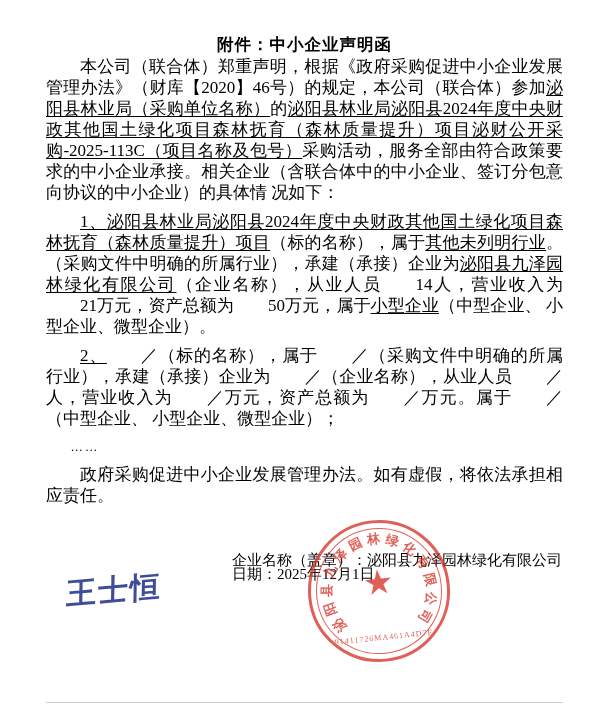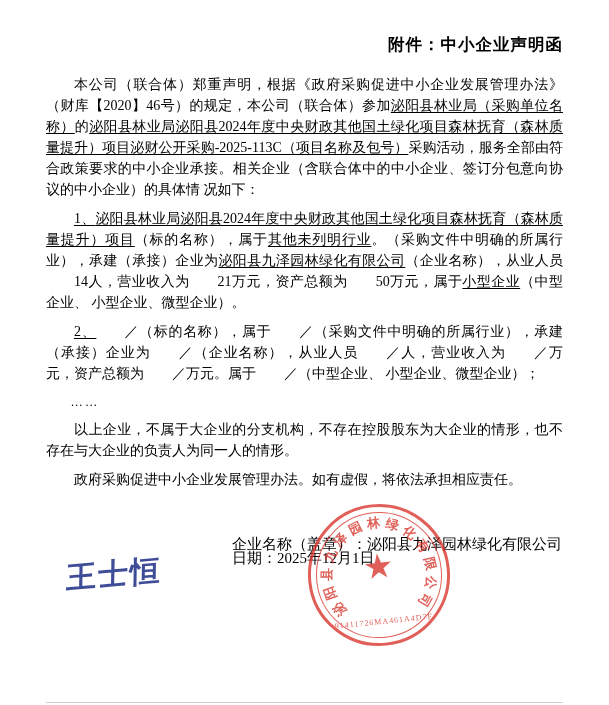--- a/index.html
+++ b/index.html
@@ -16,29 +16,28 @@
     overflow: hidden;
   }
   .page {
     position: relative;
     width: 609px;
     height: 705px;
     box-sizing: border-box;
     padding: 0 46px;
   }
   .doc-title {
-    text-align: right;
+    text-align: center;
     font-size: 16.5px;
     font-weight: bold;
     letter-spacing: 1px;
     margin-top: 34px;
-    margin-bottom: 18px;
   }
   p.para {
-    font-size: 14px;
+    font-size: 17px;
     line-height: 21px;
     text-align: justify;
     text-justify: inter-ideograph;
     margin: 0 0 8px 0;
     text-indent: 2em;
   }
   .u {
     text-decoration: underline;
     text-underline-offset: 2px;
   }
@@ -160,21 +159,20 @@
   <div class="doc-title">附件：中小企业声明函</div>
 
   <p class="para"><span>本公司（联合体）郑重声明，根据《政府采购促进中小企业发展管理办法》（财库【2020】46号）的规定，本公司（联合体）参加</span><span class="u">泌阳县林业局（采购单位名称）</span><span>的</span><span class="u">泌阳县林业局泌阳县2024年度中央财政其他国土绿化项目森林抚育（森林质量提升）项目泌财公开采购-2025-113C（项目名称及包号）</span><span>采购活动，服务全部由符合政策要求的中小企业承接。相关企业（含联合体中的中小企业、签订分包意向协议的中小企业）的具体情 况如下：</span></p>
 
   <p class="para item"><span class="u">1、</span><span class="u">泌阳县林业局泌阳县2024年度中央财政其他国土绿化项目森林抚育（森林质量提升）项目</span><span>（标的名称）</span><span>，属于</span><span class="u">其他未列明行业</span><span>。（采购文件中明确的所属行业）</span><span>，承建（承接）企业为</span><span class="u">泌阳县九泽园林绿化有限公司</span><span>（企业名称）</span><span>，从业人员</span><span class="blank">14</span><span>人，营业收入为</span><span class="blank">21</span><span>万元，资产总额为</span><span class="blank">50</span><span>万元，属于</span><span class="u">小型企业</span><span>（中型企业、 小型企业、微型企业）</span><span>。</span></p>
 
   <p class="para item"><span class="u">2、</span><span class="blank">／</span><span>（标的名称）</span><span>，属于</span><span class="blank">／</span><span>（采购文件中明确的所属行业）</span><span>，承建（承接）企业为</span><span class="blank">／</span><span>（企业名称）</span><span>，从业人员</span><span class="blank">／</span><span>人，营业收入为</span><span class="blank">／</span><span>万元，资产总额为</span><span class="blank">／</span><span>万元。属于</span><span class="blank">／</span><span>（中型企业、 小型企业、微型企业）；</span></p>
 
   <div class="dots">……</div>
 
-  <p class="para">以上企业，不属于大企业的分支机构，不存在控股股东为大企业的情形，也不存在与大企业的负责人为同一人的情形。</p>
 
   <p class="para">政府采购促进中小企业发展管理办法。如有虚假，将依法承担相应责任。</p>
 
   <div class="sig-block">
 
     <div class="sig-line sig-company"><span>企业名称（盖章）：</span><span>泌阳县九泽园林绿化有限公司</span></div>
 
     <div class="sig-line sig-date"><span>日期：</span><span>2025年12月1日</span></div>
 
     <div class="handsign">王士恒</div>

